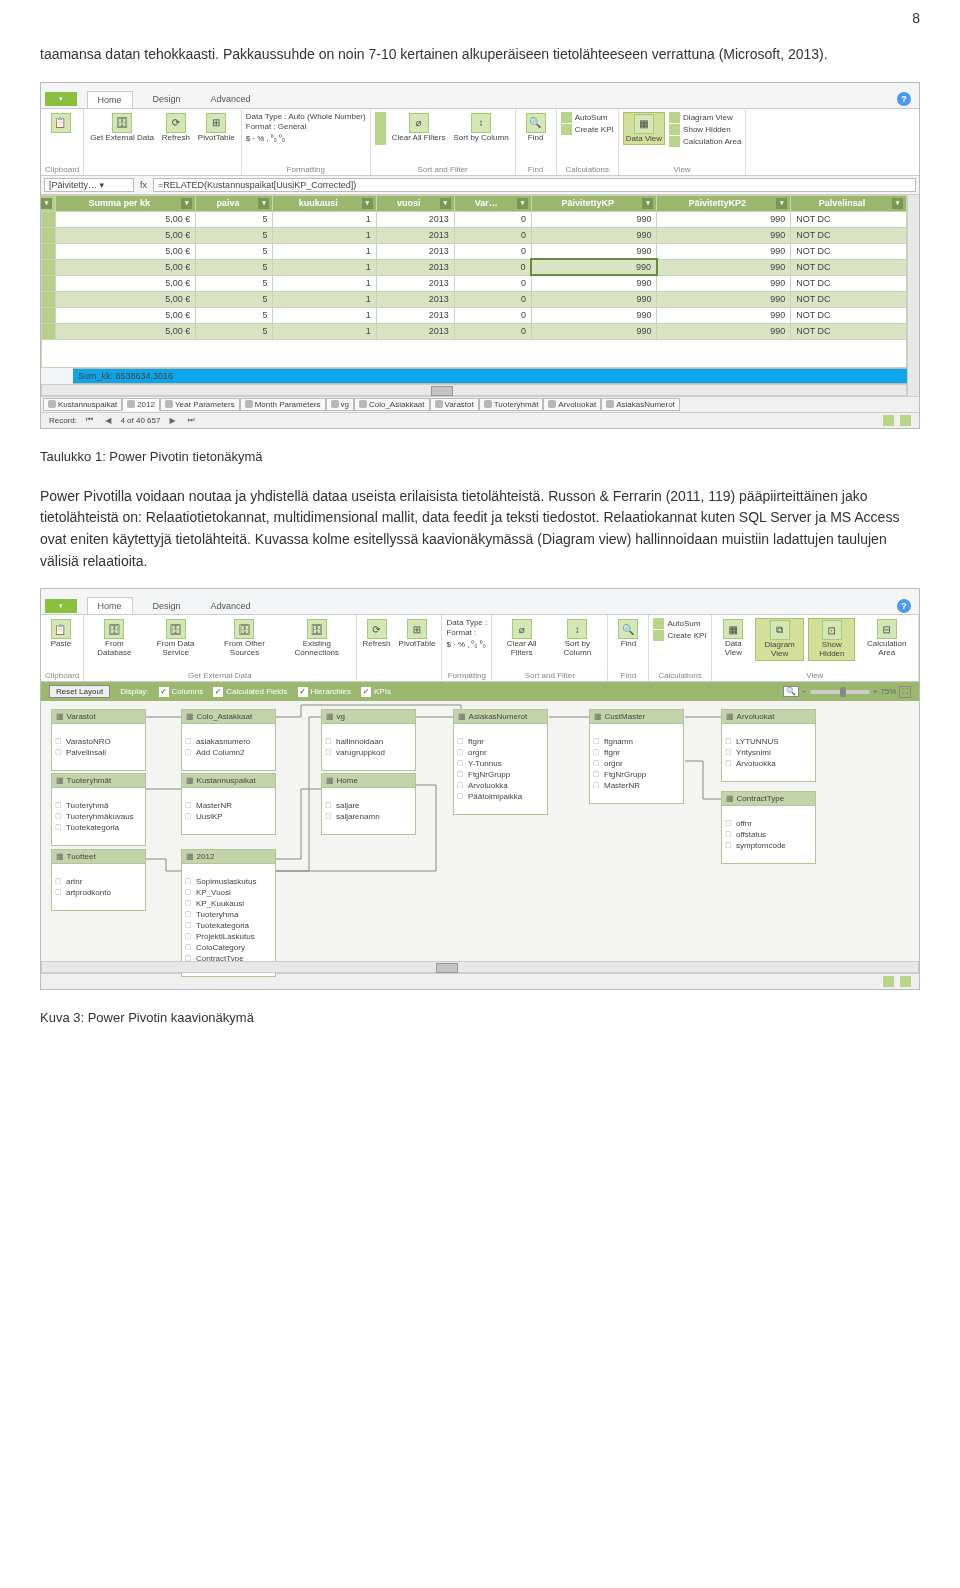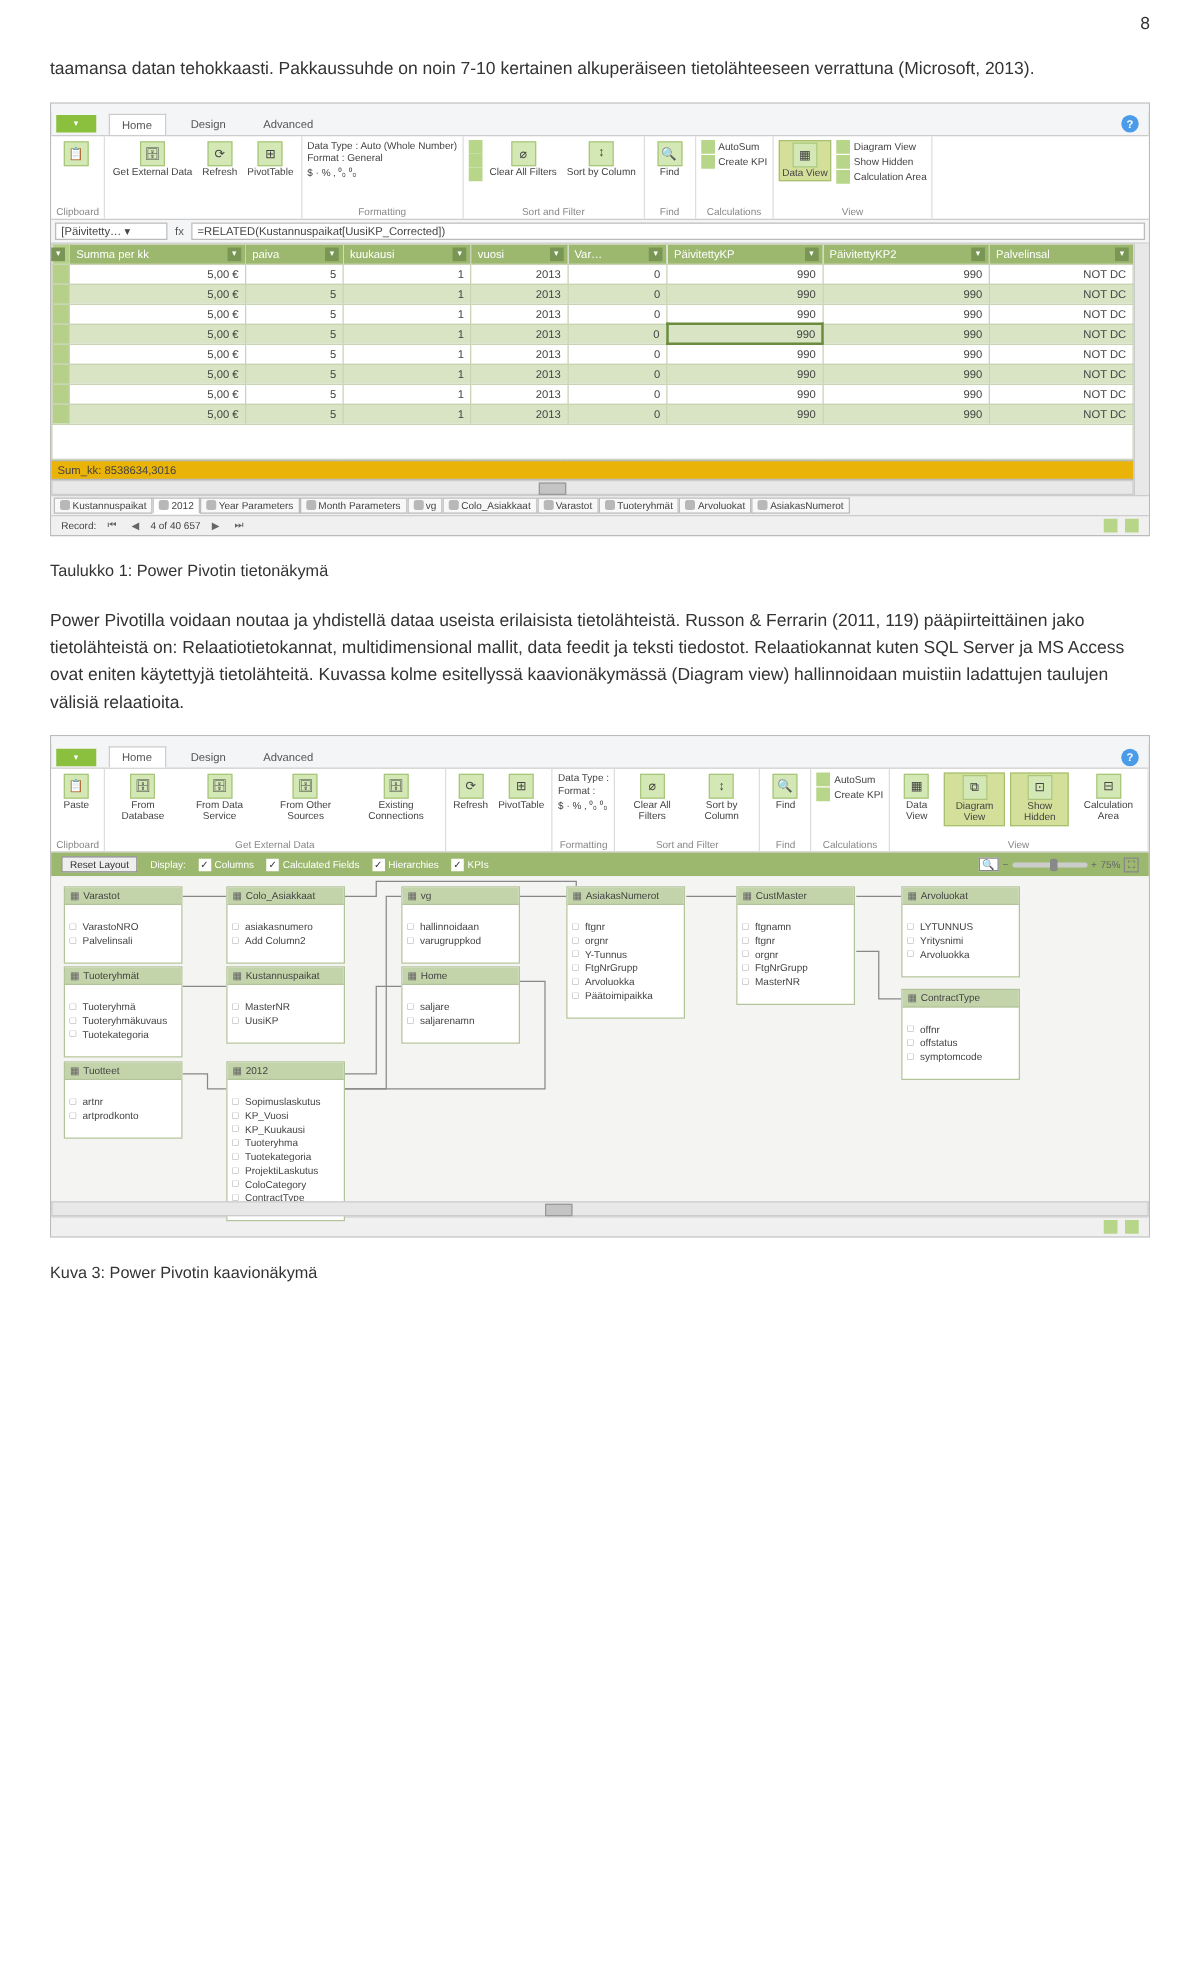--- a/index.html
+++ b/index.html
@@ -131,49 +131,50 @@
   .grid th, .grid td {
     border: 1px solid #c8d4b4;
     padding: 2px 5px;
     text-align: right;
     background: #fff;
     height: 16px;
   }
   .grid th {
     background: #9cb86f;
     color: #fff;
-    font-weight: normal;
-    text-align: left;
+    font-weight: bold;
+    text-align: center;
     position: relative;
     padding-right: 18px;
   }
   .grid th::after {
     content: "▾";
     position: absolute;
     right: 3px;
     top: 2px;
     background: #7a9654;
     width: 11px; height: 11px;
     display: flex;
     align-items: center;
     justify-content: center;
     font-size: 7px;
   }
   .grid tr.alt td { background: #d8e4c4; }
   .grid tr td:first-child { background: #b6d08a; width: 14px; }
-  .grid td.txt { text-align: right; }
+  .grid td.txt { text-align: left; }
   .grid td.sel { border: 2px solid #6b8c3e; background: #d8e4c4; }
 
   .totals-row {
-    background: #eab308;
+    background: #0ea5e9;
     font-size: 9px;
     padding: 2px 5px;
     border-top: 1px solid #bbb;
     border-bottom: 1px solid #bbb;
     display: flex;
+    margin-left: 32px;
   }
   .scroll-track {
     height: 12px;
     background: #e8e8e8;
     border: 1px solid #ccc;
     position: relative;
   }
   .scroll-track::after {
     content: "";
     position: absolute;

